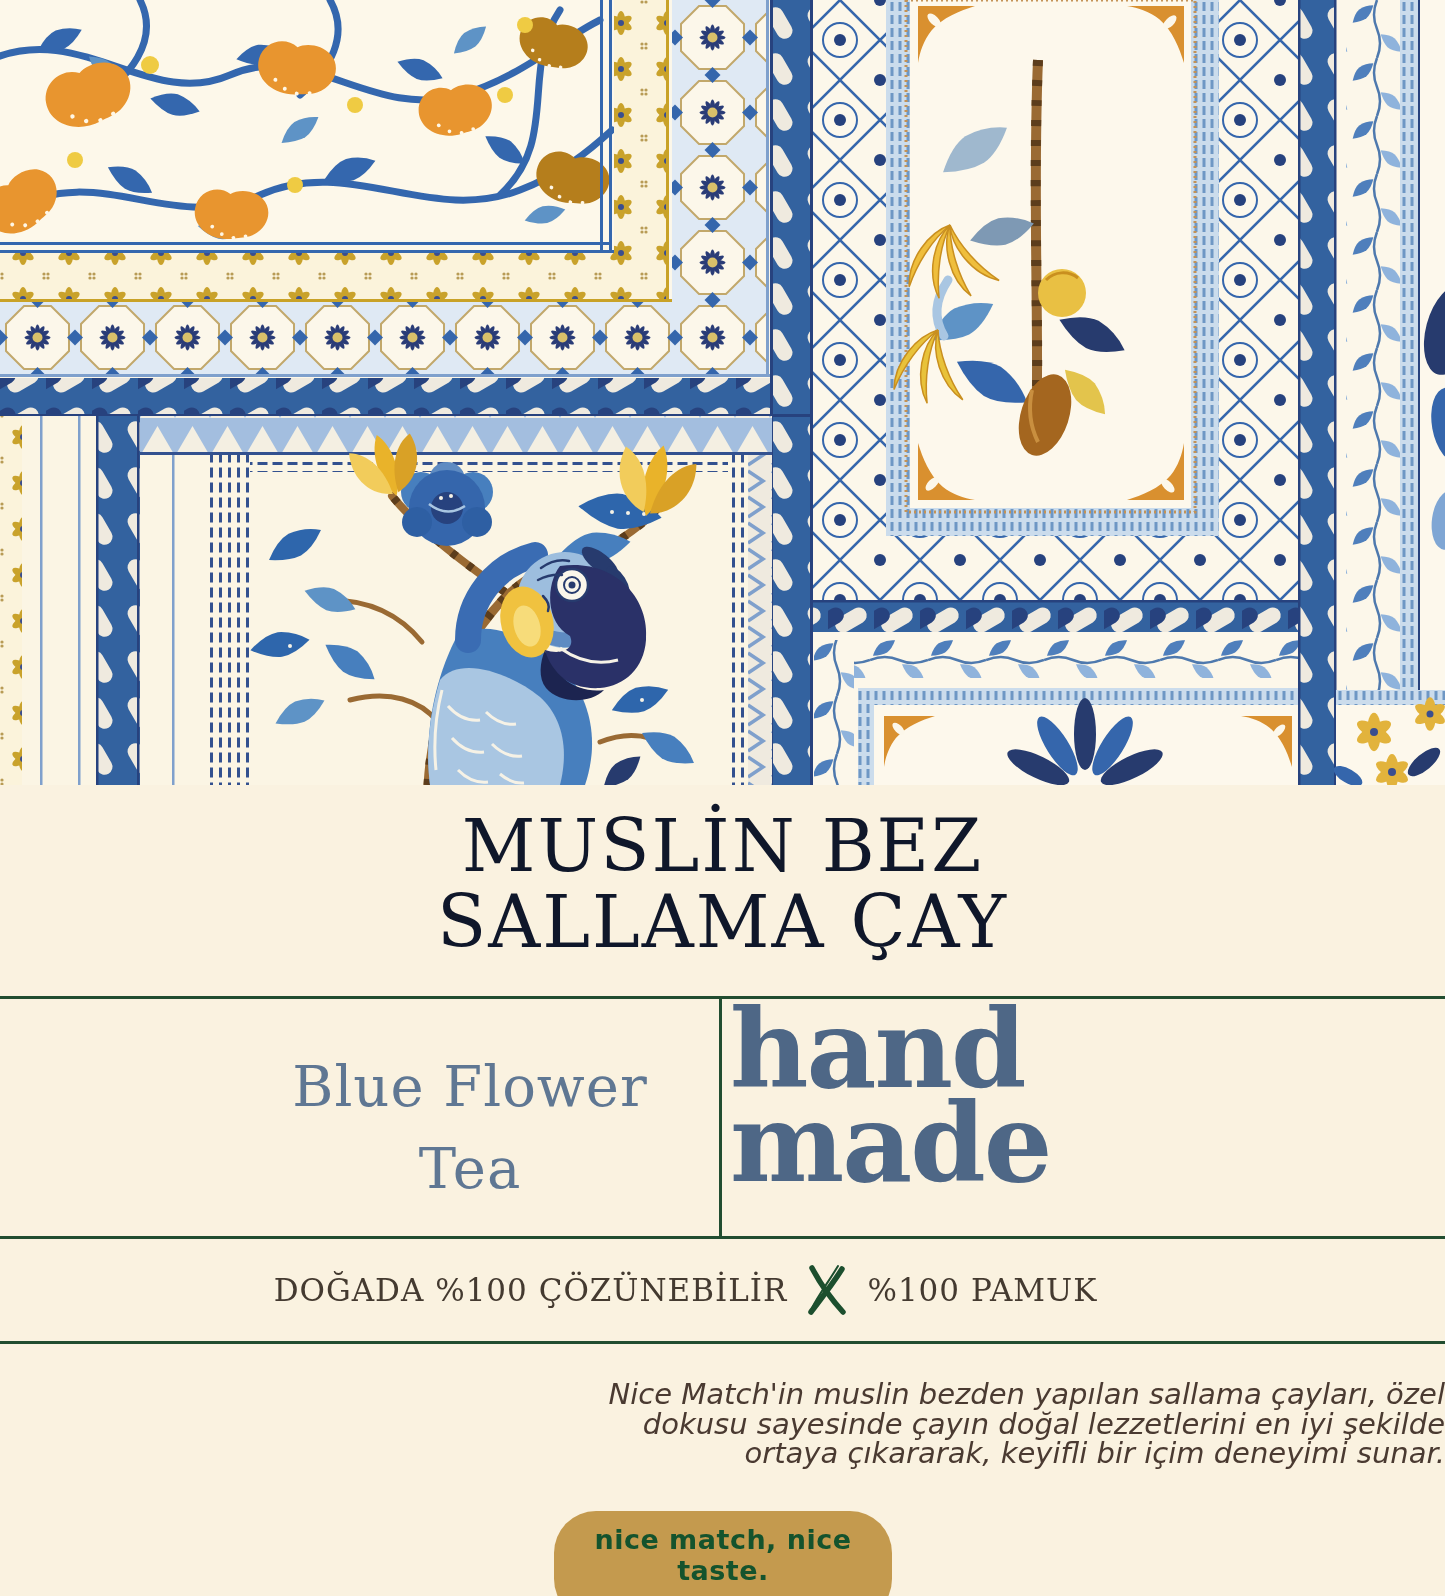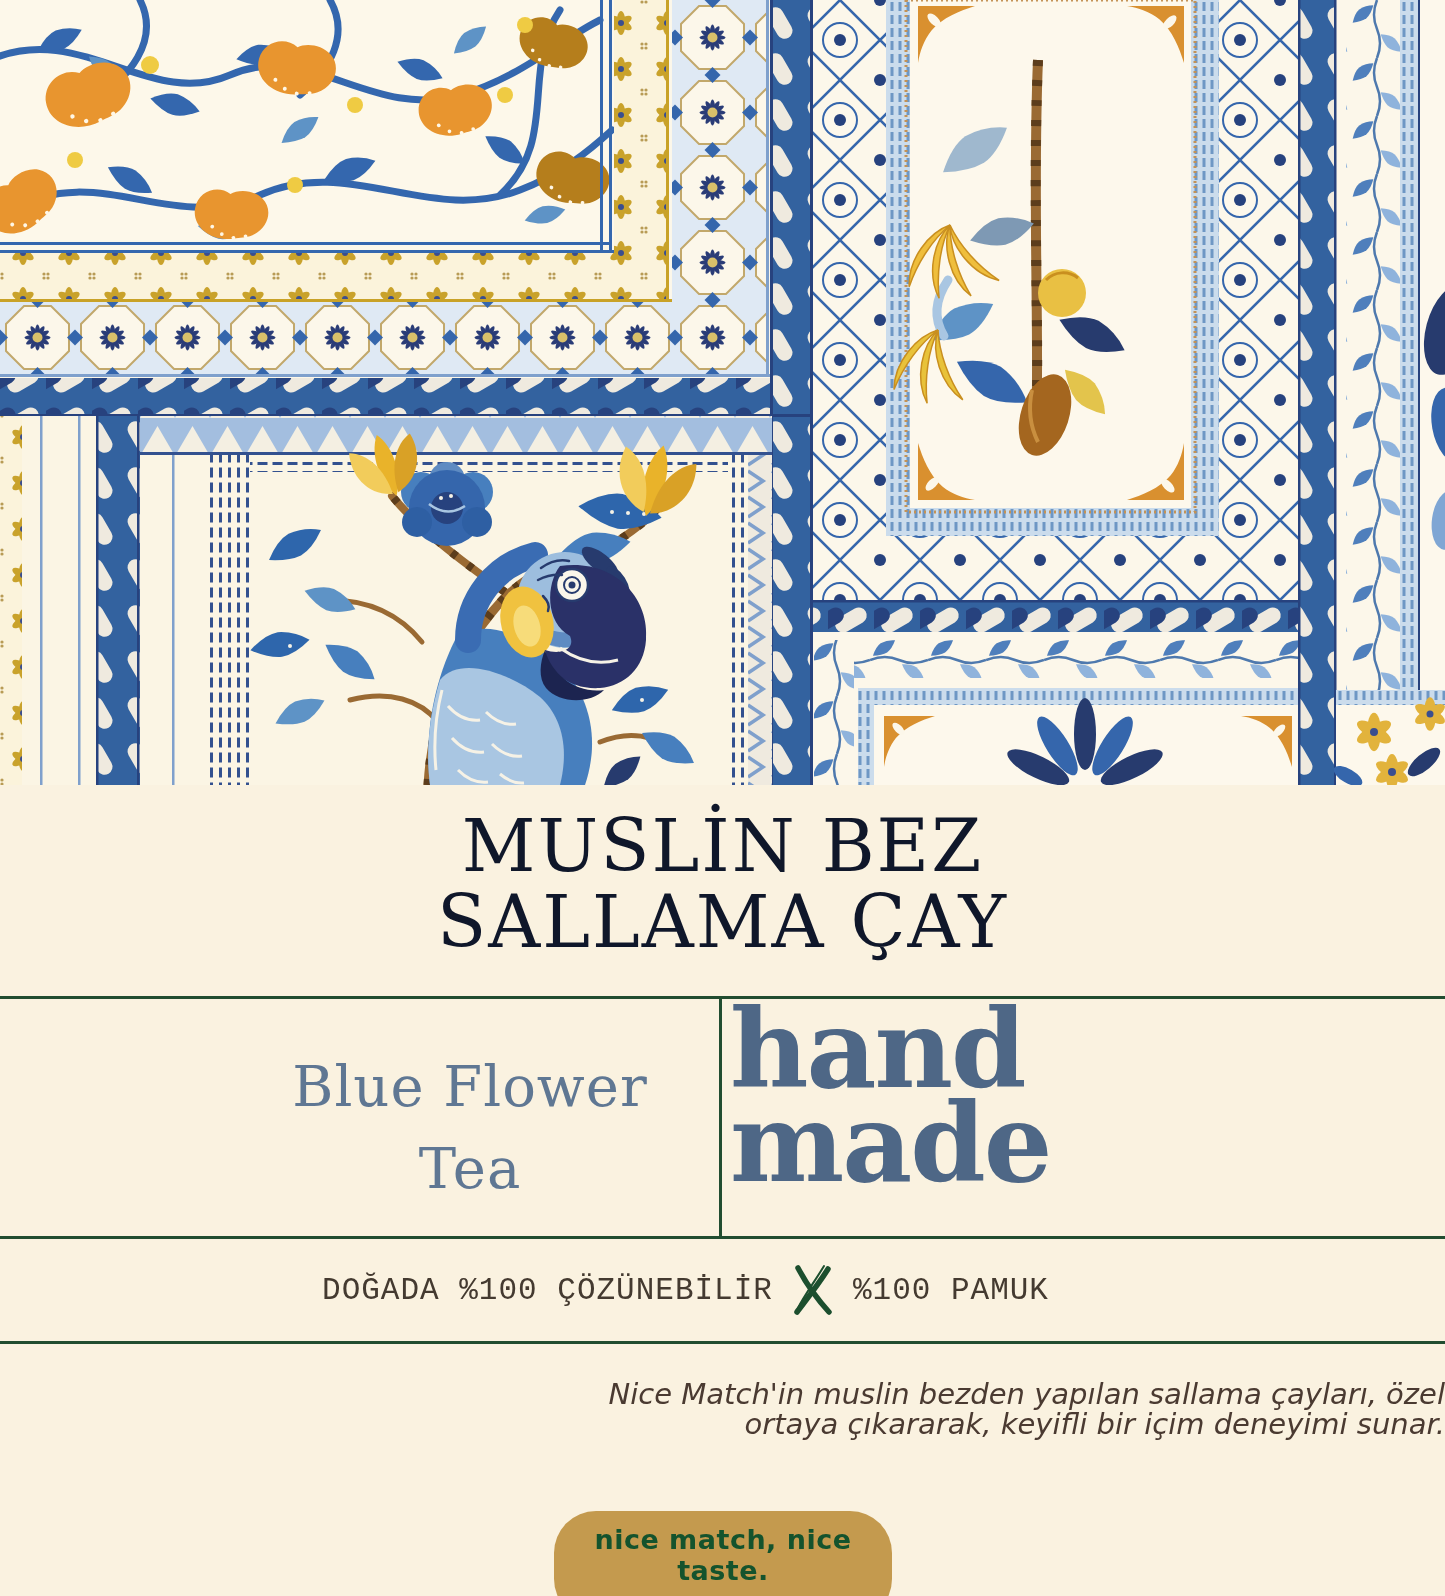--- a/index.html
+++ b/index.html
@@ -25,21 +25,21 @@
 
   
   .variant{position:absolute;left:120px;top:1046px;width:700px;text-align:center;
            color:#5F7793;font-size:56px;line-height:82px;letter-spacing:1px;}
   .handmade{position:absolute;left:730px;top:1002px;width:500px;
             color:#4E6786;font-size:108px;line-height:94px;font-weight:bold;letter-spacing:-2px;}
 
   
   .claims{position:absolute;left:0;top:1262px;width:1445px;height:56px;display:flex;
           align-items:center;justify-content:center;gap:18px;padding-right:74px;box-sizing:border-box;
-          color:#443A30;font-size:31px;letter-spacing:1px;font-family:Liberation Mono, monospace;}
+          color:#443A30;font-size:31px;letter-spacing:1px;}
 
   
   .desc{position:absolute;left:0;top:1380px;width:1445px;text-align:right;
         font-family:"DejaVu Sans","Liberation Sans",sans-serif;font-style:italic;
         color:#4A3A31;font-size:29px;line-height:29.5px;}
 
   
   .tagline-badge{position:absolute;left:554px;top:1511px;width:338px;height:110px;background:#C49A4E;
                  border-radius:42px;text-align:center;z-index:5;}
   .tagline-badge span{display:inline-block;margin-top:13px;color:#14532d;font-size:27px;
@@ -491,20 +491,21 @@
         <path d="M33,3 C24,18 13,33 7,45" stroke-width="2"></path>
       </g>
     </svg>
     <span>%100 PAMUK</span>
   </div>
 
   <div class="rule rule-3"></div>
 
   <div class="desc">
     <div>Nice Match'in muslin bezden yapılan sallama çayları, özel</div>
+    <div>dokusu sayesinde çayın doğal lezzetlerini en iyi şekilde</div>
     <div>ortaya çıkararak, keyifli bir içim deneyimi sunar.</div>
   </div>
 
   <div class="tagline-badge">
     <span>nice match, nice taste.</span>
   </div>
 
 </div>
 
 </body></html>

